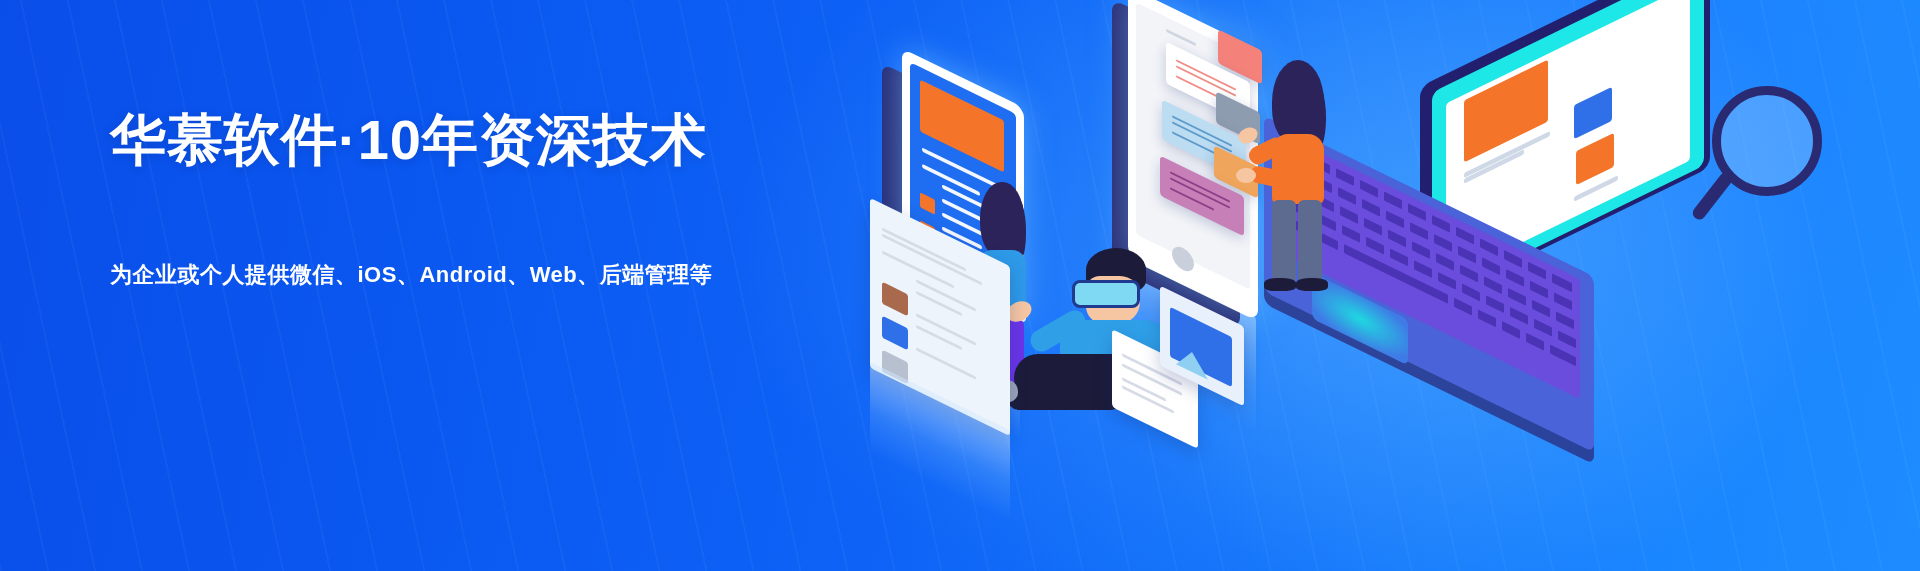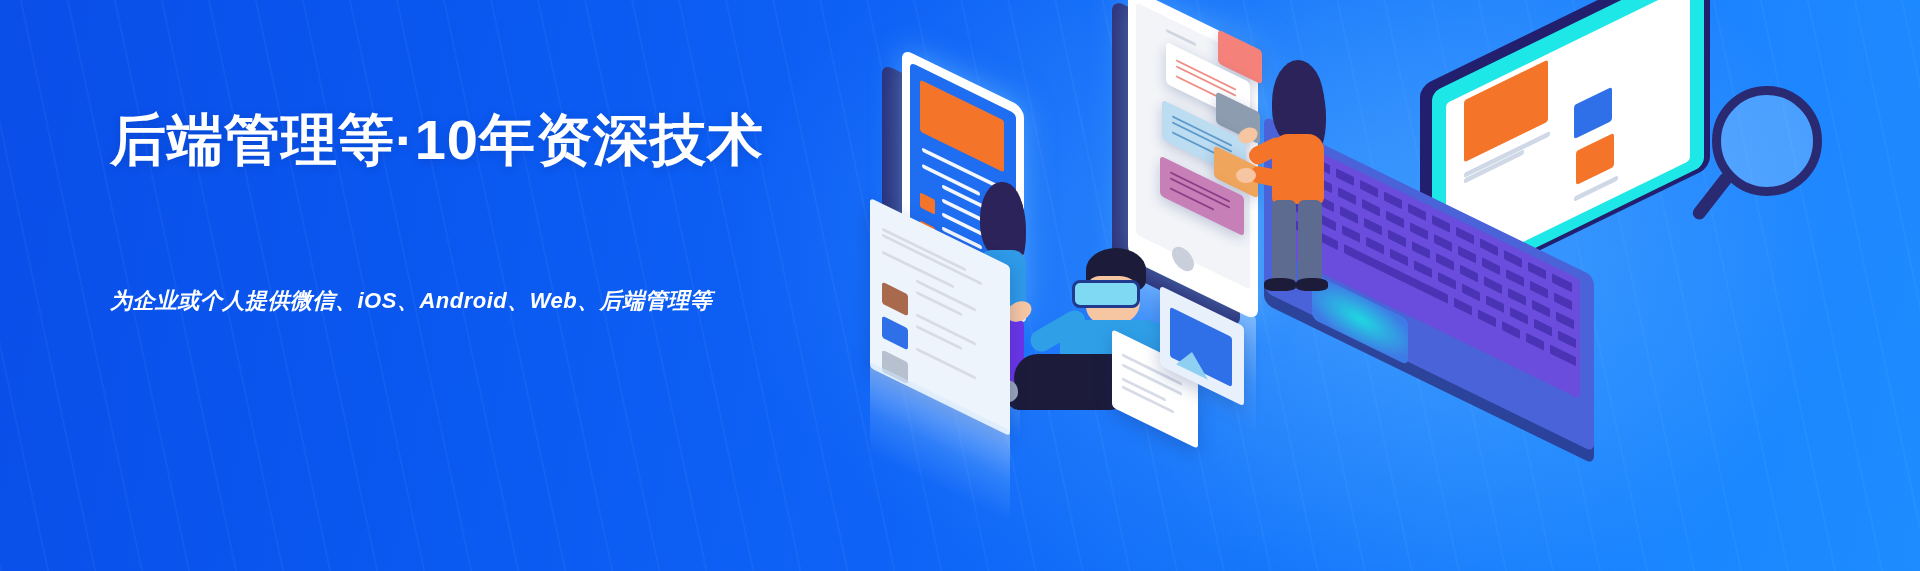--- a/index.html
+++ b/index.html
@@ -23,21 +23,21 @@
     background:radial-gradient(circle,rgba(90,180,255,.38) 0%,rgba(90,180,255,0) 68%);pointer-events:none;}
 
   
   .copy{position:absolute;left:110px;top:112px;width:760px;}
   .headline{
     color:#ffffff;font-size:56px;line-height:1;font-weight:700;
     letter-spacing:1px;white-space:nowrap;
     text-shadow:0 2px 10px rgba(0,20,80,.18);
   }
   .sub{color:#ffffff;font-size:22px;font-weight:700;letter-spacing:.5px;white-space:nowrap;}
-  .sub1{margin-top:118px;font-style:italic;}
+  .sub1{margin-top:92px;}
   .sub2{margin-top:48px;}
 
   
   .illus{position:absolute;left:860px;top:0;width:1060px;height:571px;}
   .illus > *{position:absolute;}
 
   
   .ped{background:linear-gradient(180deg,rgba(210,232,255,.85) 0%,rgba(150,200,255,.35) 55%,rgba(120,180,255,0) 100%);
        border-radius:3px;}
 
@@ -91,21 +91,21 @@
   .doc-line{position:absolute;height:3px;background:#d6dbe6;border-radius:2px;transform:skewY(26deg);}
 </style>
 </head>
 <body>
 
 <div class="banner">
   <div class="bg-bands"></div>
   <div class="bg-glow"></div>
 
   <div class="copy">
-    <div class="headline">后端管理等·10年资深技术</div>
+    <div class="headline">华慕软件·10年资深技术</div>
     <div class="sub sub1">为企业或个人提供微信、iOS、Android、Web、后端管理等</div>
   </div>
 
   <div class="illus">
 
     <div class="ped" style="left:42px;top:290px;width:118px;height:120px;transform:skewY(26deg);"></div>
     <div class="ped" style="left:268px;top:286px;width:128px;height:118px;transform:skewY(26deg);opacity:.55;"></div>
     <div class="ped" style="left:452px;top:236px;width:122px;height:120px;transform:skewY(26deg);opacity:.5;"></div>
 
     <div class="phone-shadow"></div>

